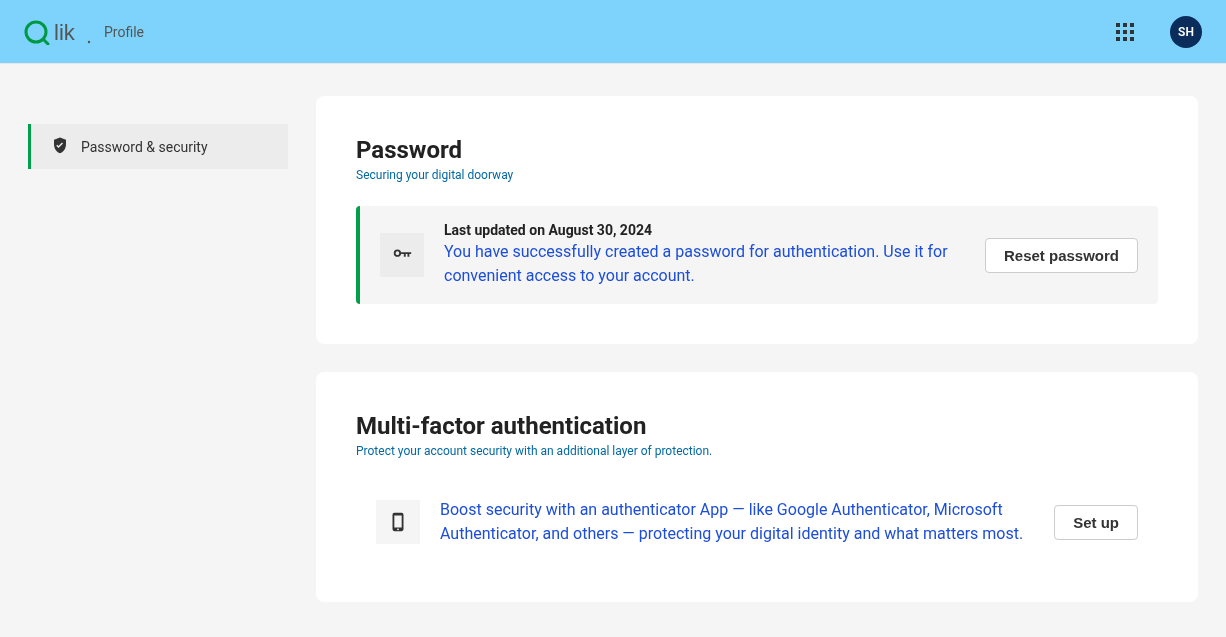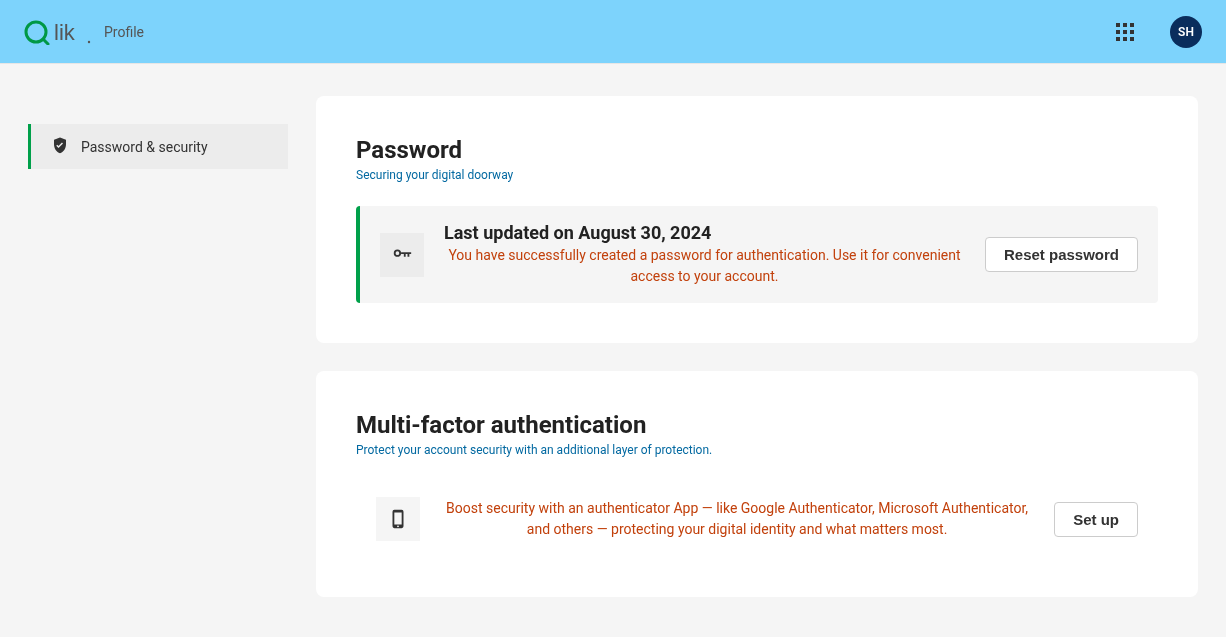--- a/index.html
+++ b/index.html
@@ -134,30 +134,29 @@
     }
     .info-icon-box svg {
       width: 22px;
       height: 22px;
       fill: #333;
     }
     .info-text {
       flex: 1;
     }
     .info-title {
-      font-size: 18px;
+      font-size: 14px;
       font-weight: 700;
       color: #222;
       margin-bottom: 2px;
     }
     .info-desc {
-      font-size: 14px;
-      color: #c2410c;
+      font-size: 16px;
+      color: #1d4ed8;
       line-height: 1.5;
-      text-align: center;
     }
     .btn {
       background: #fff;
       border: 1px solid #ccc;
       border-radius: 4px;
       padding: 8px 18px;
       font-size: 15px;
       font-weight: 600;
       color: #333;
       cursor: pointer;

